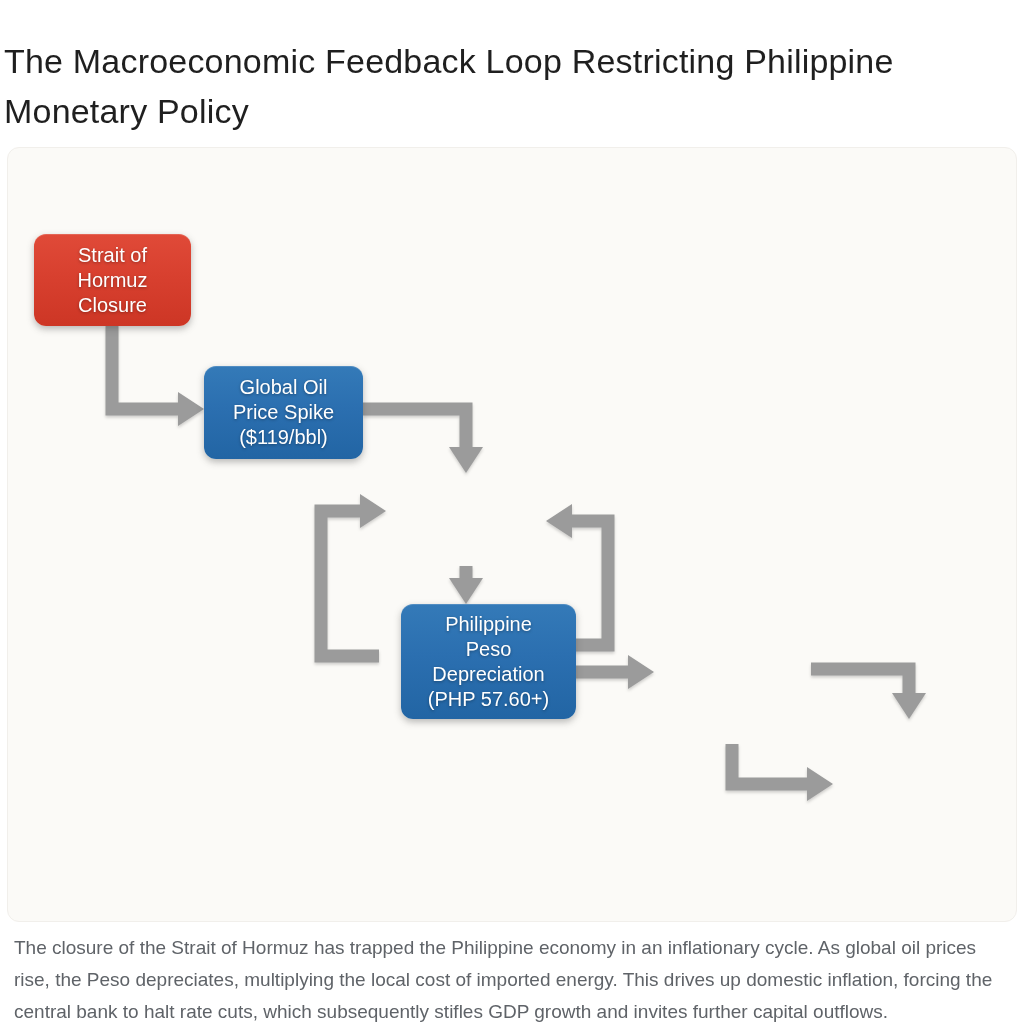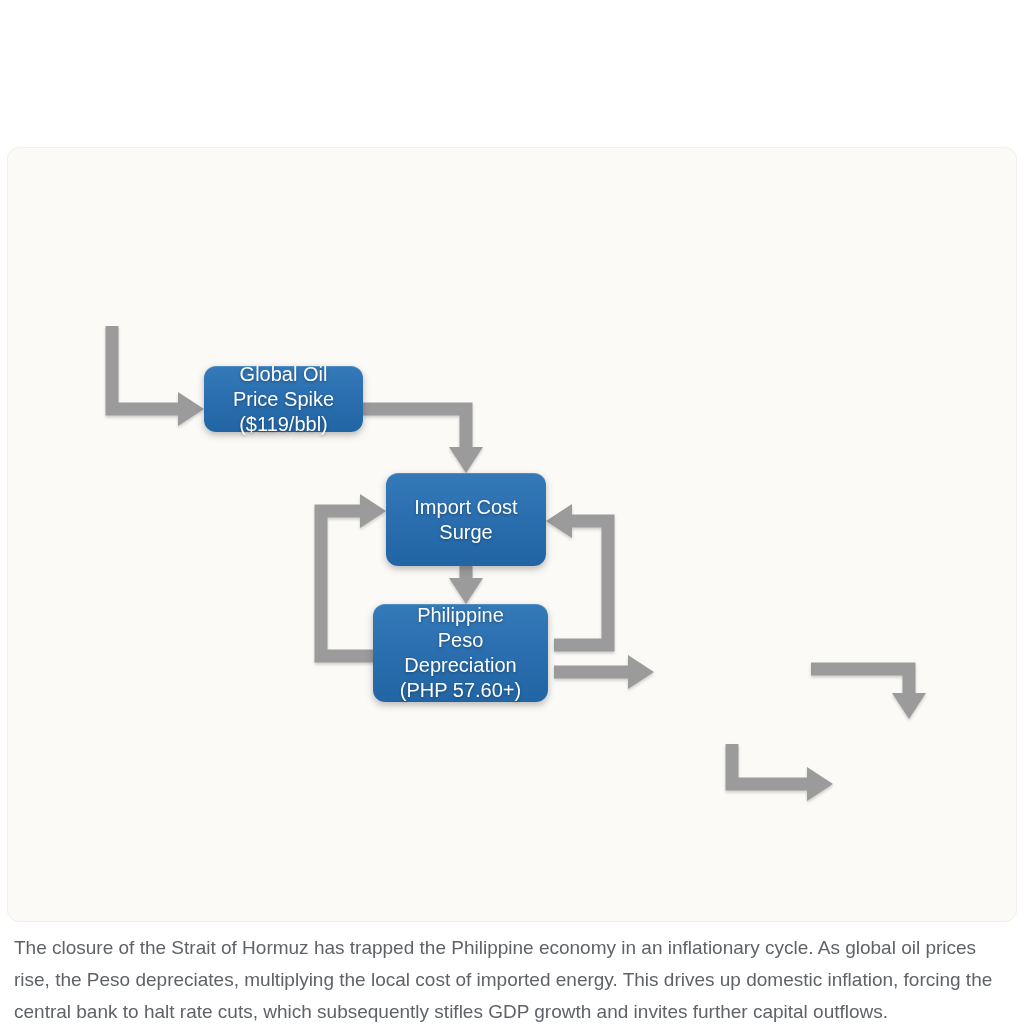--- a/index.html
+++ b/index.html
@@ -63,20 +63,21 @@
     font-size: 19px; line-height: 32px;
     color: var(--caption-color, #5f6368);
     font-weight: 400;
   }
 </style>
 </head>
 <body>
 
 <div class="page">
 
+  <h1 class="title">The Macroeconomic Feedback Loop Restricting Philippine Monetary Policy</h1>
 
   <div class="panel">
 
     <svg class="edges" viewBox="0 0 1010 775" xmlns="http://www.w3.org/2000/svg">
       <g class="edge">
         <path d="M104,178 L104,261 L170,261"></path>
         <polygon points="170,244 170,278 196,261"></polygon>
       </g>
       <g class="edge">
         <path d="M355,261 L458,261 L458,299"></path>
@@ -101,33 +102,34 @@
       <g class="edge">
         <path d="M803,521 L901,521 L901,545"></path>
         <polygon points="884,545 918,545 901,571"></polygon>
       </g>
       <g class="edge">
         <path d="M724,596 L724,636 L799,636"></path>
         <polygon points="799,619 799,653 825,636"></polygon>
       </g>
     </svg>
 
+    <div class="node node--red" style="left:26px; top:86px; width:157px; height:92px;">
+      <span class="node-label">Strait of
+Hormuz
+Closure</span>
+    </div>
 
-    <div class="node node--blue" style="left:196px; top:218px; width:159px; height:66px;border-radius:12px;">
+    <div class="node node--blue" style="left:196px; top:218px; width:159px; height:93px;border-radius:12px;">
       <span class="node-label">Global Oil
 Price Spike
 ($119/bbl)</span>
     </div>
 
-    <div class="node node--blue" style="left:378px; top:325px; width:160px; height:93px;">
-      <span class="node-label">Import Cost
-Surge</span>
-    </div>
 
-    <div class="node node--blue" style="left:365px; top:456px; width:175px; height:98px;">
+    <div class="node node--blue" style="left:393px; top:456px; width:175px; height:115px;">
       <span class="node-label">Philippine
 Peso
 Depreciation
 (PHP 57.60+)</span>
     </div>
 
 
 
   </div>
 

